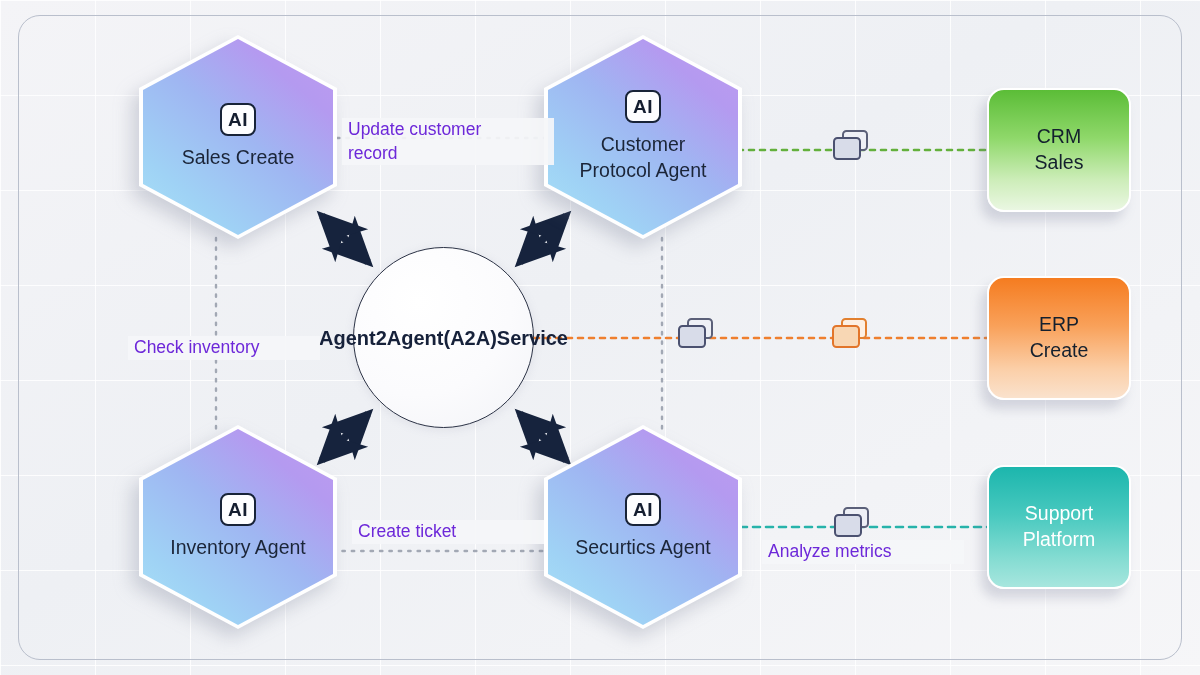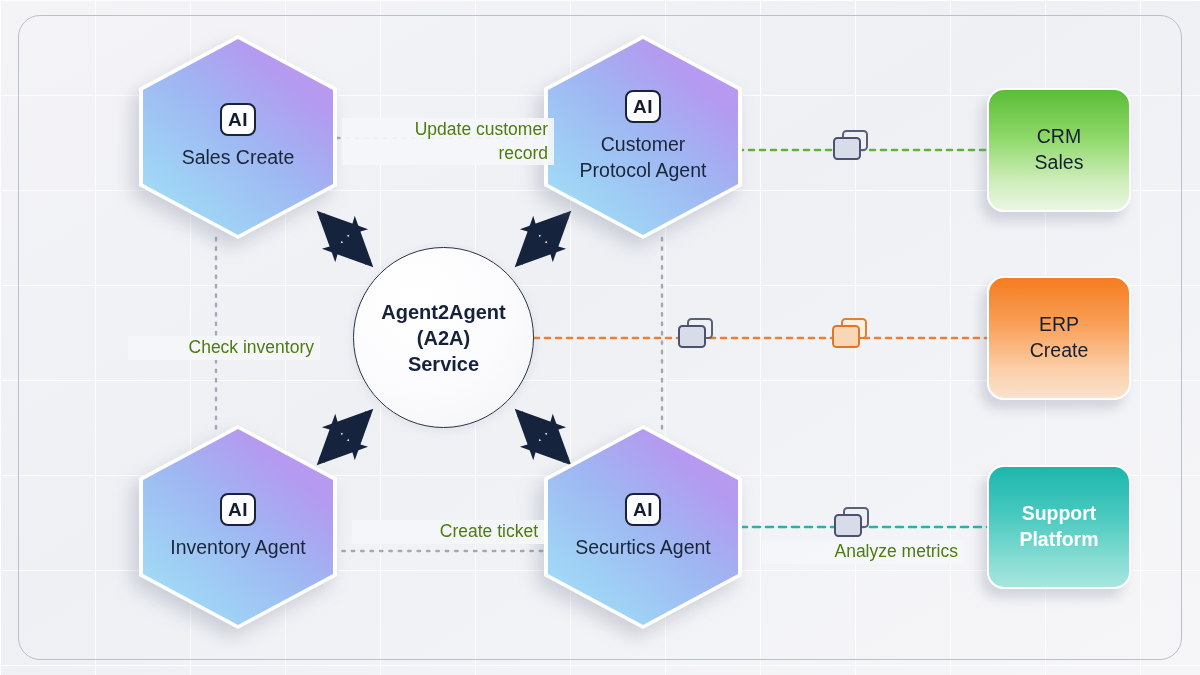--- a/index.html
+++ b/index.html
@@ -49,46 +49,46 @@
   .hex-label{
     font-size:19.5px;color:#1b2538;line-height:1.33;
     max-width:160px;font-weight:400;
   }
 
   
   #center-circle{
     position:absolute;left:353px;top:247px;width:181px;height:181px;
     border-radius:50%;border:1.5px solid #2b3245;
     background:radial-gradient(circle at 36% 30%,#ffffff 0%,#fbfbfd 55%,#f2f3f7 100%);
-    display:flex;flex-direction:column;align-items:center;justify-content:center;
+    display:flex;flex-direction:row;align-items:center;justify-content:center;
     text-align:left;box-sizing:border-box;
     box-shadow:0 2px 10px rgba(140,145,165,.16);
   }
   #center-circle div{
     font-size:20px;font-weight:bold;color:#16213a;line-height:1.30;
   }
 
   
   .sys-card{
     position:absolute;width:144px;height:124px;border-radius:17px;
     display:flex;align-items:center;justify-content:center;text-align:center;
     border:2.5px solid #ffffff;box-sizing:border-box;
     box-shadow:-6px 9px 11px rgba(120,125,150,.26);
   }
   .sys-card span{font-size:19.5px;line-height:1.32;}
   #card-crm{background:linear-gradient(to bottom,#5bbd37 0%,#8fd86a 40%,#cdedb9 75%,#eaf7e2 100%);}
   #card-crm span{color:#14202e;}
   #card-erp{background:linear-gradient(to bottom,#f57c20 0%,#f9a15a 40%,#fbcfa8 76%,#fae2cd 100%);}
   #card-erp span{color:#14202e;}
-  #card-support{background:linear-gradient(to bottom,#1cb6ad 0%,#48c9bf 40%,#84dcd2 76%,#a7e6de 100%);font-weight:bold;}
+  #card-support{background:linear-gradient(to bottom,#1cb6ad 0%,#48c9bf 40%,#84dcd2 76%,#a7e6de 100%);}
   #card-support span{color:#ffffff;}
 
   
   .edge-label{
-    position:absolute;text-align:right;font-size:17.5px;color:#4d7c0f;
+    position:absolute;text-align:left;font-size:17.5px;color:#6d28d9;
     line-height:1.35;white-space:pre-line;
   }
   .edge-label.boxed{background:rgba(245,246,249,.92);padding:0 6px;}
 
   
   .doc-icon{position:absolute;width:40px;height:34px;}
 </style>
 </head>
 <body>
 

